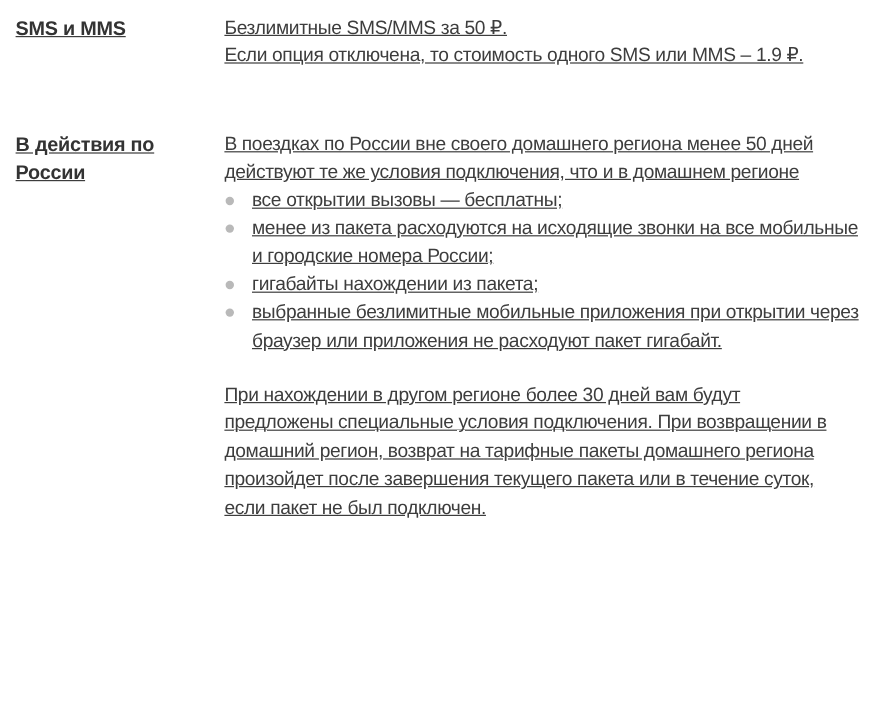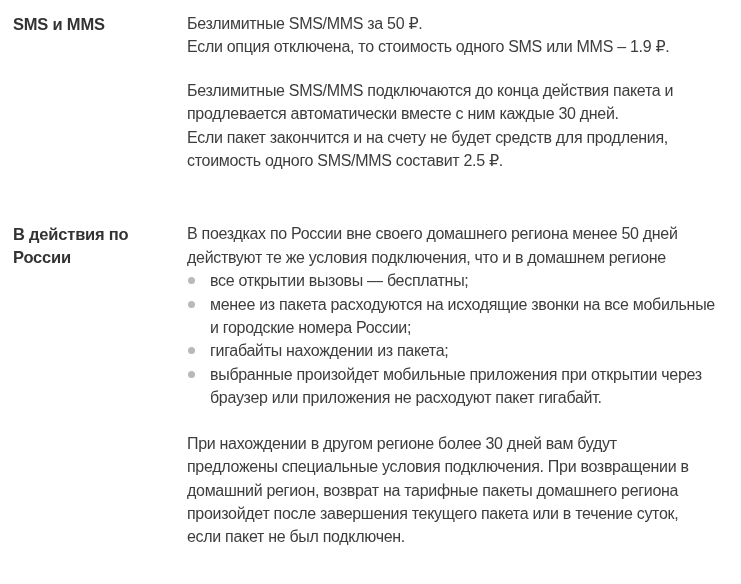--- a/index.html
+++ b/index.html
@@ -14,20 +14,21 @@
     background:var(--background);
     font-family:"Liberation Sans","DejaVu Sans",sans-serif;
     color:var(--text);
   }
   .page{
     width:727px;
     height:584px;
     padding:12px 6px 10px 13px;
     overflow:hidden;
     background:var(--background);
+    text-decoration:underline;
   }
   .section{
     display:grid;
     grid-template-columns:174px 1fr;
     align-items:start;
   }
   .section + .section{
     margin-top:50px;
   }
   .label{
@@ -77,22 +78,20 @@
 </head>
 <body>
 
 <div class="page">
 
   <section class="section">
     <h3 class="label">SMS и MMS</h3>
     <div class="content">
       <p>Безлимитные SMS/MMS за 50 ₽.
 Если опция отключена, то стоимость одного SMS или MMS – 1.9 ₽.</p>
-      <p>Безлимитные SMS/MMS подключаются до конца действия пакета и продлевается автоматически вместе с ним каждые 30 дней.
-Если пакет закончится и на счету не будет средств для продления, стоимость одного SMS/MMS составит 2.5 ₽.</p>
     </div>
   </section>
 
   <section class="section">
     <h3 class="label">В действия по России</h3>
     <div class="content">
       <p class="intro">В поездках по России вне своего домашнего региона менее 50 дней действуют те же условия подключения, что и в домашнем регионе</p>
       <ul class="bullets">
         <li>
           <span class="bullet-dot"></span>
@@ -101,20 +100,20 @@
         <li>
           <span class="bullet-dot"></span>
           <span>менее из пакета расходуются на исходящие звонки на все мобильные и городские номера России;</span>
         </li>
         <li>
           <span class="bullet-dot"></span>
           <span>гигабайты нахождении из пакета;</span>
         </li>
         <li>
           <span class="bullet-dot"></span>
-          <span>выбранные произойдет мобильные приложения при открытии через браузер или приложения не расходуют пакет гигабайт.</span>
+          <span>выбранные безлимитные мобильные приложения при открытии через браузер или приложения не расходуют пакет гигабайт.</span>
         </li>
       </ul>
       <p>При нахождении в другом регионе более 30 дней вам будут предложены специальные условия подключения. При возвращении в домашний регион, возврат на тарифные пакеты домашнего региона произойдет после завершения текущего пакета или в течение суток, если пакет не был подключен.</p>
     </div>
   </section>
 
 </div>
 
 </body></html>

